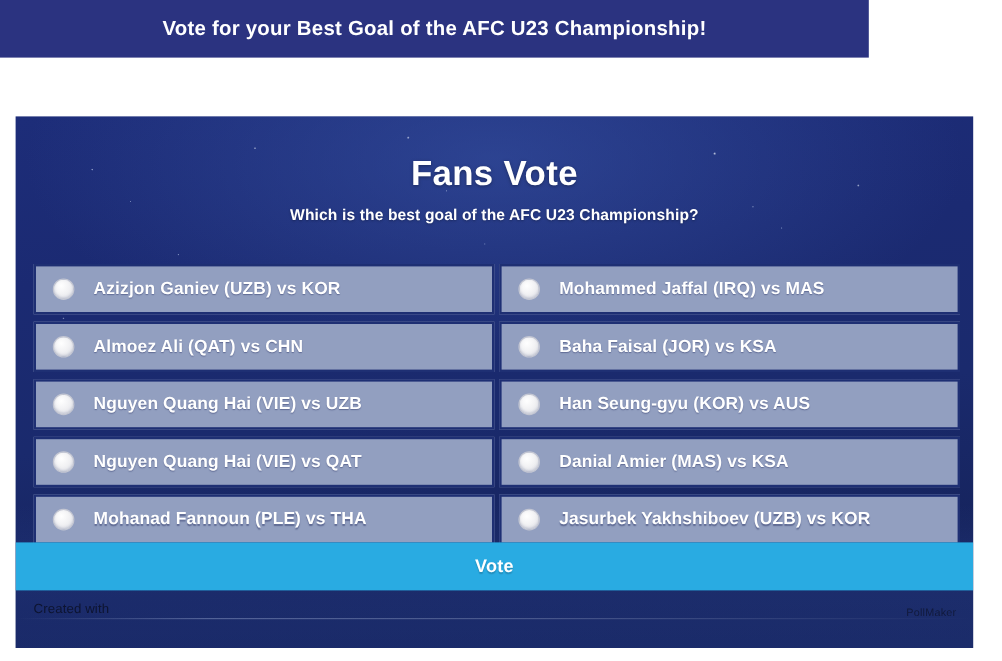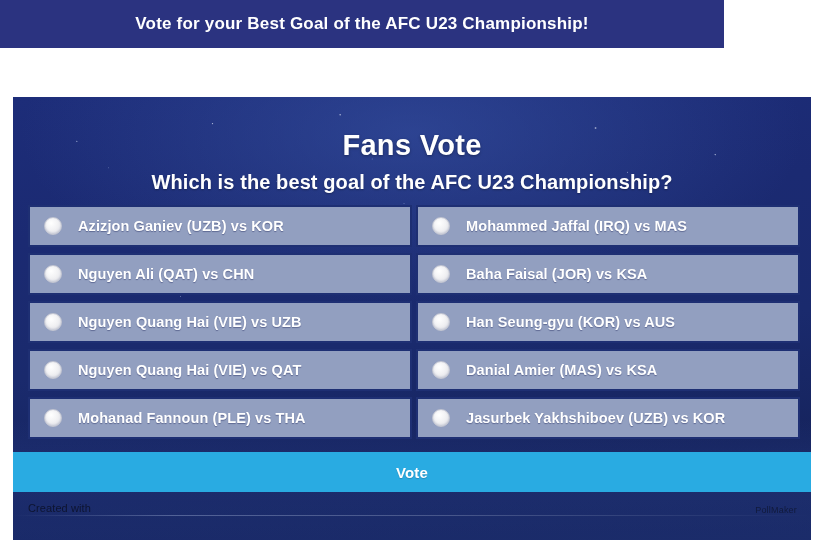--- a/index.html
+++ b/index.html
@@ -126,31 +126,31 @@
     text-shadow: 0 1px 3px rgba(0,0,0,0.35);
   }
 
   .poll-question {
     position: absolute;
     left: 0;
     right: 0;
     top: 74px;
     text-align: center;
     color: #ffffff;
-    font-size: 20px;
+    font-size: 13px;
     font-weight: bold;
     letter-spacing: 0.1px;
     text-shadow: 0 1px 2px rgba(0,0,0,0.3);
   }
 
   
   .options-grid {
     position: absolute;
     left: 15px;
-    top: 108px;
+    top: 123px;
     width: 772px;
     display: grid;
     grid-template-columns: 1fr 1fr;
     column-gap: 4px;
     row-gap: 6px;
   }
 
   .option-row {
     height: 42px;
     background: #929fc0;
@@ -253,21 +253,21 @@
           <span class="option-radio"></span>
           <span class="option-label">Azizjon Ganiev (UZB) vs KOR</span>
         </div>
         <div class="option-row">
           <span class="option-radio"></span>
           <span class="option-label">Mohammed Jaffal (IRQ) vs MAS</span>
         </div>
 
         <div class="option-row">
           <span class="option-radio"></span>
-          <span class="option-label">Nguyen Ali (QAT) vs CHN</span>
+          <span class="option-label">Almoez Ali (QAT) vs CHN</span>
         </div>
         <div class="option-row">
           <span class="option-radio"></span>
           <span class="option-label">Baha Faisal (JOR) vs KSA</span>
         </div>
 
         <div class="option-row">
           <span class="option-radio"></span>
           <span class="option-label">Nguyen Quang Hai (VIE) vs UZB</span>
         </div>

